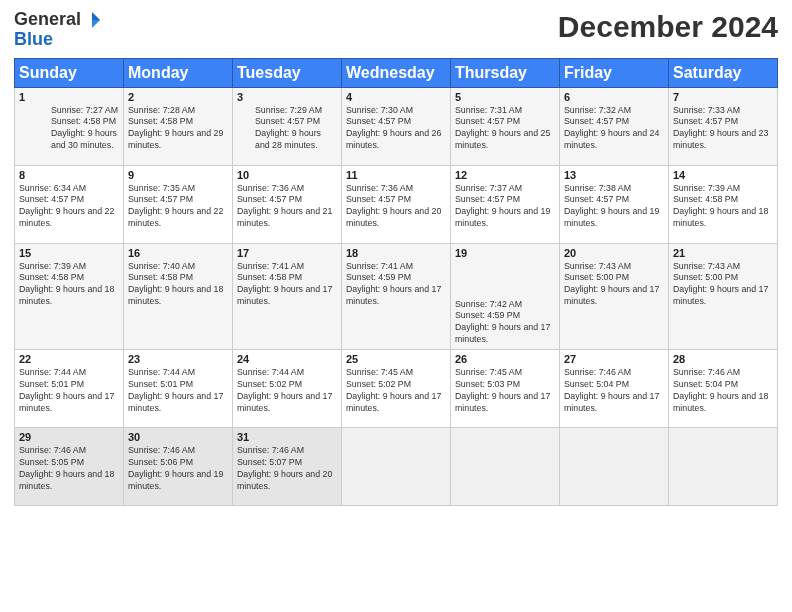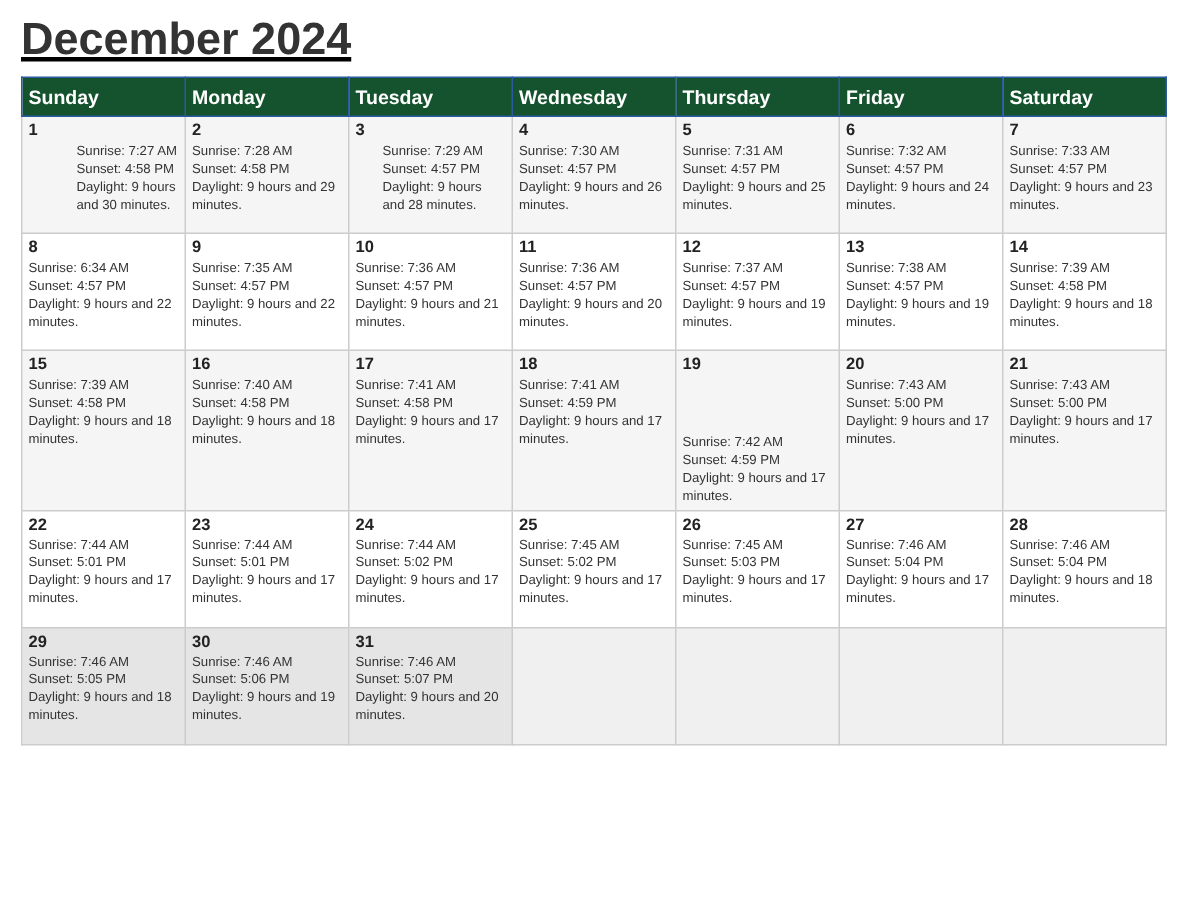--- a/index.html
+++ b/index.html
@@ -42,41 +42,40 @@
       height: 18px;
       display: inline-block;
       margin-left: 2px;
     }
     .logo-line1 {
       display: flex;
       align-items: center;
     }
     .title-block {
       text-align: left;
-      text-decoration: underline;
     }
     .month-title {
       font-size: 30px;
       font-weight: bold;
       color: #333;
       line-height: 1.1;
     }
     .location {
       font-size: 15px;
       color: #555;
     }
     table {
       width: 100%;
       border-collapse: collapse;
       table-layout: fixed;
     }
     thead tr th {
-      background-color: #14532d;
+      background-color: #3b82f6;
       color: #fff;
-      font-size: 13px;
+      font-size: 16px;
       font-weight: bold;
       padding: 5px 4px;
       text-align: left;
       border: 1px solid #2a5a9f;
     }
     tbody tr td {
       border: 1px solid #ccc;
       vertical-align: top;
       padding: 3px 4px;
       font-size: 9.2px;
@@ -104,20 +103,30 @@
     }
     .empty-cell {
       background: #f0f0f0 !important;
     }
   </style>
 </head>
 <body>
 
 <div class="container">
   <div class="header">
+    <div class="logo">
+      <div class="logo-line1">
+        <span class="logo-general">General</span>
+        <svg class="logo-icon" viewBox="0 0 20 20">
+          <polygon points="10,1 19,10 10,10" fill="#1a6bbf"></polygon>
+          <polygon points="10,10 19,10 10,19" fill="#2a8adf"></polygon>
+        </svg>
+      </div>
+      <span class="logo-blue">Blue</span>
+    </div>
     <div class="title-block">
       <div class="month-title">December 2024</div>
     </div>
   </div>
 
   <table>
     <thead>
       <tr>
       <th>Sunday</th>
           <th>Monday</th>

